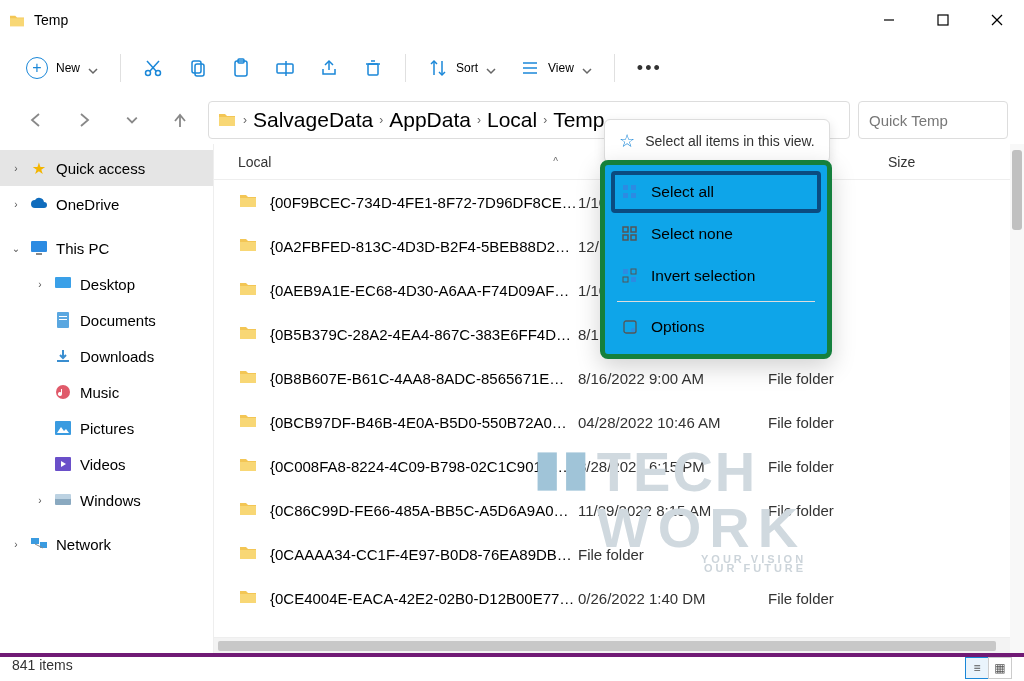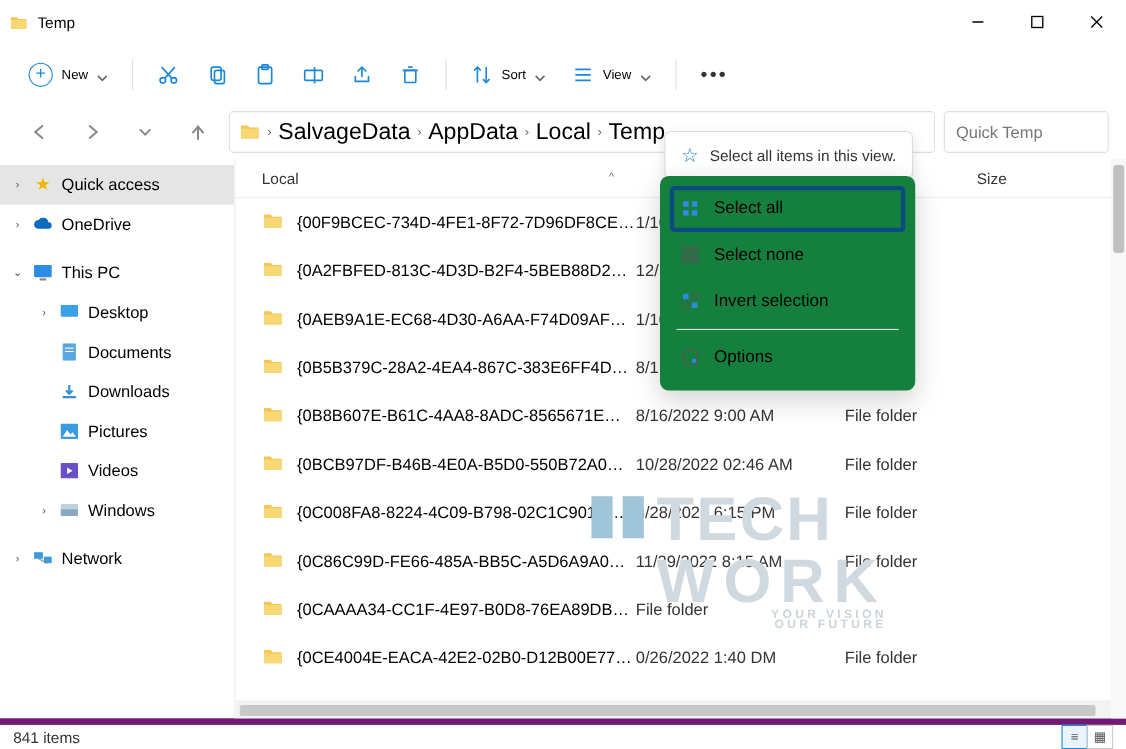--- a/index.html
+++ b/index.html
@@ -58,30 +58,30 @@
   .file-row .name-cell { flex:0 0 308px; white-space:nowrap; overflow:hidden; text-overflow:ellipsis;}
   .file-row .date-cell { flex:0 0 190px; color:#333;}
   .file-row .type-cell { flex:0 0 120px; color:#333;}
   .hscroll { height: 16px; background:#f3f3f3; border-top:1px solid #eee; position:relative;}
   .hscroll-thumb { position:absolute; left:4px; top:3px; height:10px; width: 96%; background:#c8c8c8; border-radius:2px;}
 
   .vscroll { position:absolute; right:0; top:0; width:14px; height:100%; background:#f8f8f8;}
   .vscroll-thumb { position:absolute; top:6px; left:2px; width:10px; height:80px; background:#c0c0c0; border-radius:3px;}
 
   
-  .statusbar { height:28px; display:flex; align-items:center; padding: 0 12px; font-size:14px; color:#333; border-top: 6px solid #701a75;}
+  .statusbar { height:28px; display:flex; align-items:flex-start; padding: 0 12px; font-size:14px; color:#333; border-top: 4px solid #701a75;}
   .statusbar .spacer { flex:1; }
   .view-toggle { display:flex; gap:0px; }
   .view-toggle .vt { width:24px; height:22px; border:1px solid #ccc; display:flex; align-items:center; justify-content:center; font-size:12px; color:#555; margin-left:-1px;}
   .view-toggle .vt.active { border-color:#1a87d8; background:#eaf4fc;}
 
   
   .tooltip-box { position:absolute; left:604px; top:119px; background:#fff; border:1px solid #ddd; border-radius:6px; padding: 10px 14px; font-size:14px; color:#333; box-shadow: 0 4px 12px rgba(0,0,0,0.12); display:flex; align-items:center; gap:10px; z-index:9;}
   .tooltip-box .star { color:#1a87d8; font-size:18px;}
-  .ctx-menu { position:absolute; left:600px; top:160px; width: 232px; background:#15803d; border:3px solid #15803d; border-radius:8px; box-shadow: 0 8px 24px rgba(0,0,0,0.18); padding: 6px; z-index:10;}
+  .ctx-menu { position:absolute; left:600px; top:160px; width: 232px; background:#0ea5e9; border:5px solid #15803d; border-radius:8px; box-shadow: 0 8px 24px rgba(0,0,0,0.18); padding: 6px; z-index:10;}
   .ctx-item { display:flex; align-items:center; gap:12px; height: 42px; padding: 0 10px; border-radius:4px; font-size:15.5px; color:#000;}
   .ctx-item.highlight { outline:4px solid #0b4b80; outline-offset:-4px;}
   .ctx-sep { height:1px; background:#ddd; margin:4px 6px;}
   .ctx-ico { width:18px; height:18px; display:flex; align-items:center; justify-content:center; color:#444;}
 
   
   .folder-svg .back { fill:#f3c655; }
   .folder-svg .front { fill:#f8d775; }
 
   
@@ -313,20 +313,30 @@
       <span class="side-ico">
           <svg width="16" height="16" viewBox="0 0 16 16">
             <path d="M8 2v8m-3-3 3 3 3-3M2 13h12" stroke="#3a8ed0" stroke-width="2" fill="none"></path>
           </svg>
         </span>
       <span>Downloads</span>
     </div>
     <div class="side-item indent">
       <span class="side-chev"></span>
       <span class="side-ico">
+          <svg width="16" height="16" viewBox="0 0 16 16">
+            <circle cx="8" cy="8" r="7" fill="#e05a6a"></circle>
+            <path d="M7 5v5a2 2 0 11-1-1.7V5z" fill="#fff"></path>
+          </svg>
+        </span>
+      <span>Music</span>
+    </div>
+    <div class="side-item indent">
+      <span class="side-chev"></span>
+      <span class="side-ico">
           <svg width="16" height="14" viewBox="0 0 16 14">
             <rect width="16" height="14" rx="1" fill="#3a9be0"></rect>
             <polygon points="2,12 6,6 9,10 11,8 14,12" fill="#fff"></polygon>
           </svg>
         </span>
       <span>Pictures</span>
     </div>
     <div class="side-item indent">
       <span class="side-chev"></span>
       <span class="side-ico">
@@ -423,21 +433,21 @@
             </svg></span>
           <span class="name-cell">{0B8B607E-B61C-4AA8-8ADC-8565671E…</span>
           <span class="date-cell">8/16/2022 9:00 AM</span>
           <span class="type-cell">File folder</span>
         </div>
         <div class="file-row">
           <span class="icon-cell"><svg viewBox="0 0 18 16" width="20" height="16">
               <use href="#folder-icon"></use>
             </svg></span>
           <span class="name-cell">{0BCB97DF-B46B-4E0A-B5D0-550B72A0…</span>
-          <span class="date-cell">10/28/2022 02:46 AM</span>
+          <span class="date-cell">04/28/2022 10:46 AM</span>
           <span class="type-cell">File folder</span>
         </div>
         <div class="file-row">
           <span class="icon-cell"><svg viewBox="0 0 18 16" width="20" height="16">
               <use href="#folder-icon"></use>
             </svg></span>
           <span class="name-cell">{0C008FA8-8224-4C09-B798-02C1C901C…</span>
           <span class="date-cell">8/28/2022 6:15 PM</span>
           <span class="type-cell">File folder</span>
         </div>

